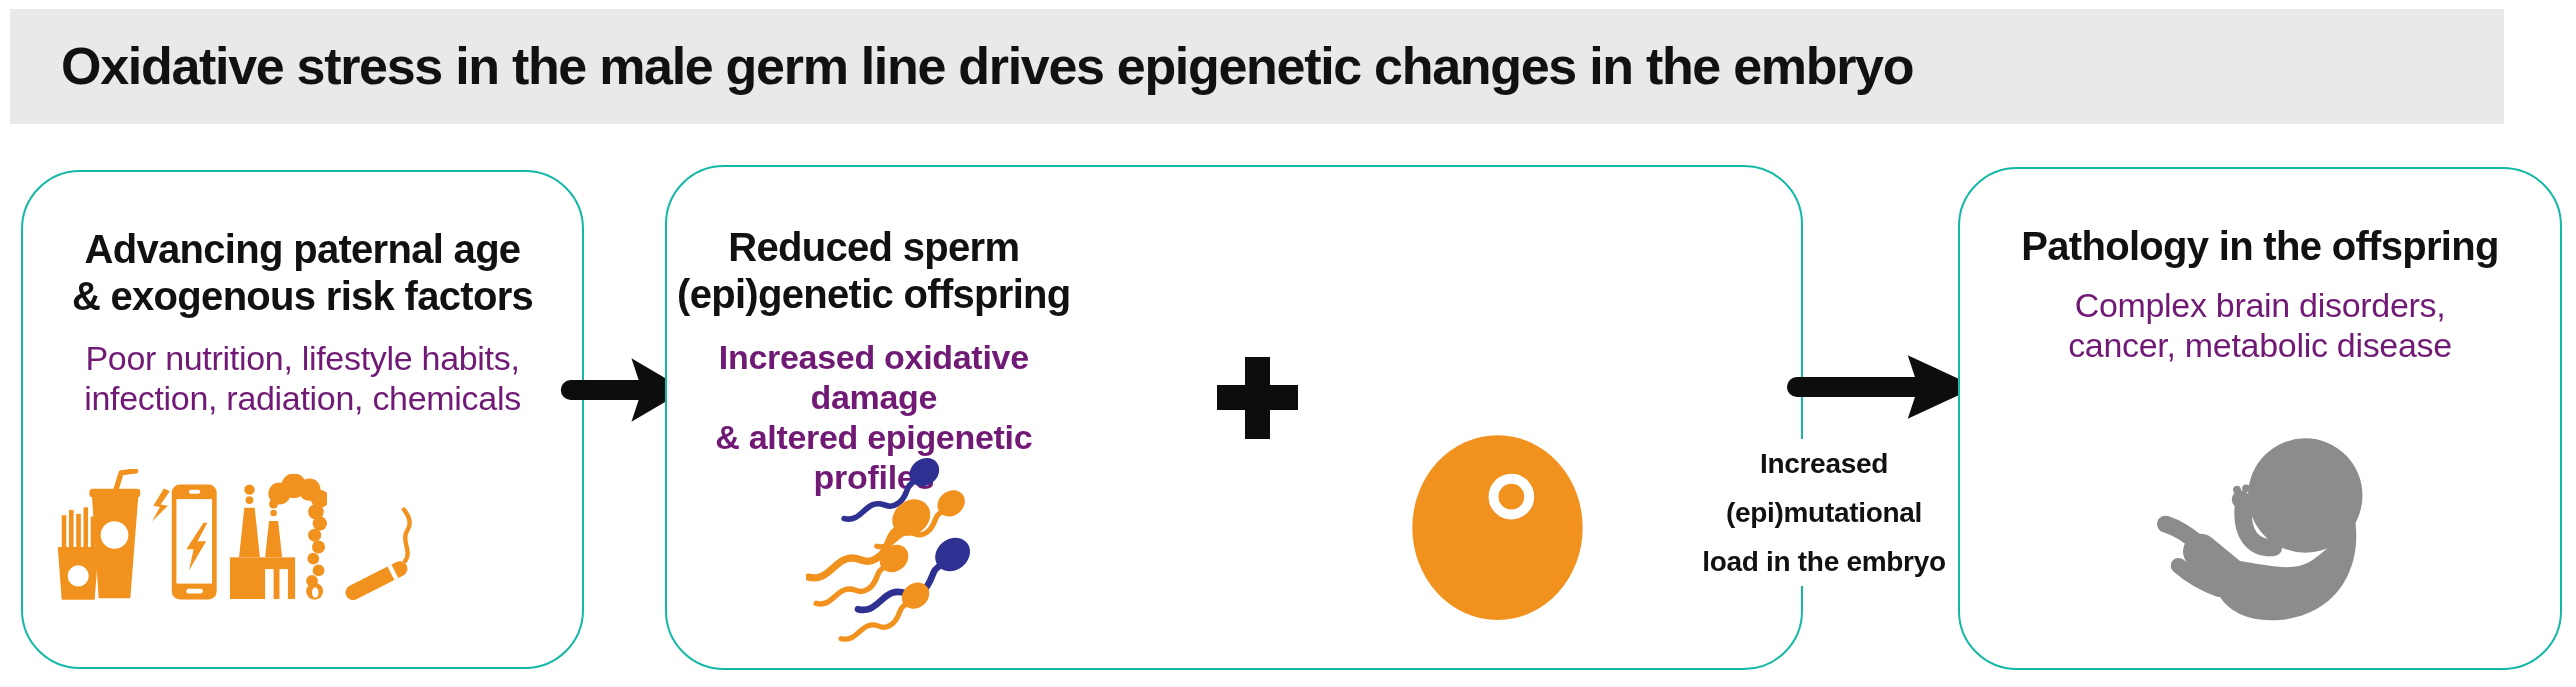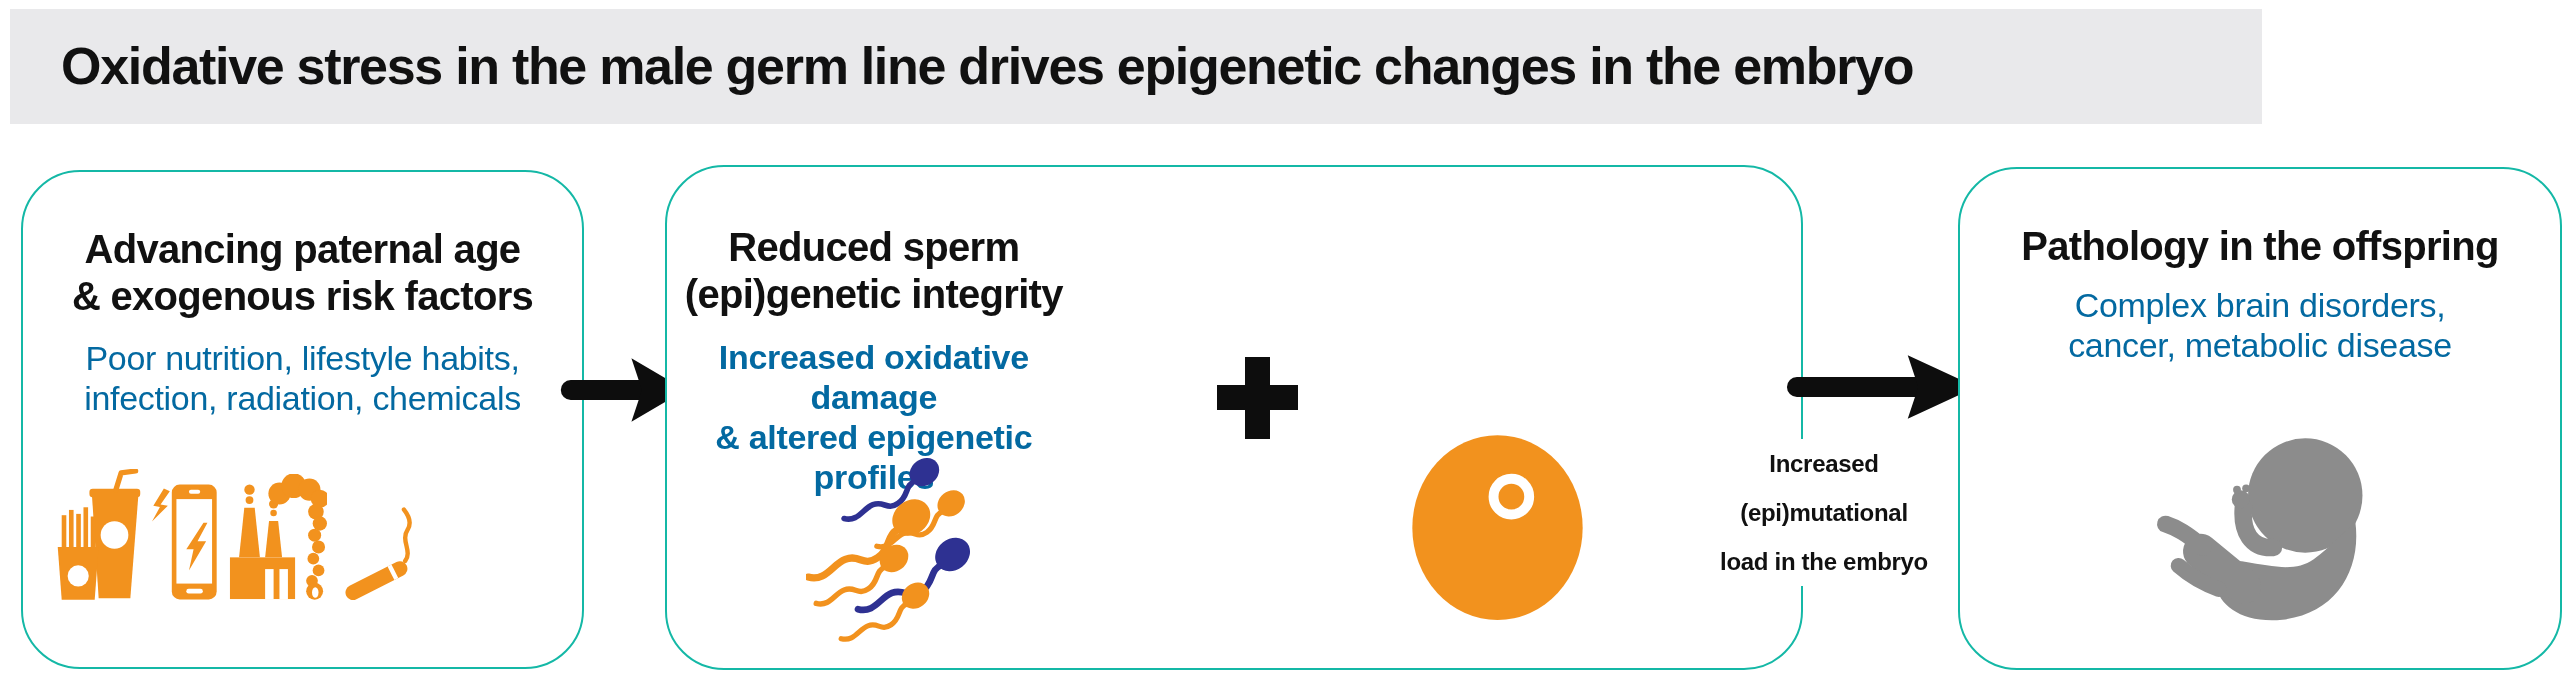--- a/index.html
+++ b/index.html
@@ -2,21 +2,21 @@
 <html style="font-size:10.6px"><head>
 <meta charset="utf-8">
 <style>
   html,body{margin:0;padding:0;background:#fff;}
   #canvas{
     position:relative;width:2576px;height:687px;background:#fff;overflow:hidden;
     font-family:"Liberation Sans",sans-serif;color:#111;
   }
   
   #banner{
-    position:absolute;left:10px;top:8.6px;width:2252px;height:115px;
+    position:absolute;left:10px;top:8.6px;width:2494px;height:115px;
     background:#E9E9EB;display:flex;align-items:center;
   }
   #banner .title{
     padding-left:51px;font-size:52px;font-weight:bold;letter-spacing:-1.3px;color:#111;
     white-space:nowrap;
   }
   
   .panel{
     position:absolute;border:2px solid #14b8a6;border-radius:59px;background:#fff;box-sizing:border-box;
   }
@@ -24,21 +24,21 @@
   #panel-germ{left:665px;top:165px;width:1138px;height:505px;}
   #panel-offspring{left:1958px;top:167px;width:604px;height:503px;padding-left:32px;}
 
   .box-heading{
     position:absolute;left:0;width:100%;text-align:center;
     font-size:40px;font-weight:bold;line-height:47px;letter-spacing:-0.7px;color:#111;
     white-space:pre-line;
   }
   .box-body{
     position:absolute;left:0;width:100%;text-align:center;
-    font-size:34px;line-height:40px;letter-spacing:-0.3px;color:#0369a1;
+    font-size:34px;line-height:40px;letter-spacing:-0.3px;color:#701a75;
     white-space:pre-line;
   }
   #panel-risk .box-heading{top:54px;}
   #panel-risk .box-body{top:166px;}
 
   .col{position:absolute;top:0;height:100%;}
   #col-sperm{left:5.3px;width:403px;}
   #col-maternal{left:634px;width:410px;}
   .col .box-heading{top:57px;}
   .col .box-body{top:170px;font-weight:bold;}
@@ -58,21 +58,21 @@
   
   #plus{position:absolute;left:550px;top:190px;width:81px;height:82px;}
   #plus .v{position:absolute;left:28px;top:0;width:25px;height:82px;background:#0d0d0d;}
   #plus .h{position:absolute;left:0;top:28px;width:81px;height:25px;background:#0d0d0d;}
 
   
   #arrow1{position:absolute;left:560px;top:357px;}
   #arrow2{position:absolute;left:1786px;top:354px;}
   #arrow2-label{
     position:absolute;left:1652px;top:439px;width:344px;background:#fff;
-    text-align:center;font-size:24px;font-weight:bold;line-height:49px;letter-spacing:-0.3px;
+    text-align:center;font-size:28px;font-weight:bold;line-height:49px;letter-spacing:-0.3px;
     color:#111;white-space:pre-line;
   }
 </style>
 </head>
 <body>
 
 <div id="canvas">
 
   <div id="banner">
     <div class="title">Oxidative stress in the male germ line drives epigenetic changes in the embryo</div>
@@ -151,21 +151,21 @@
   </div>
 
   <svg id="arrow1" width="127" height="66" viewBox="0 0 192 100">
     <line x1="16" y1="50" x2="120" y2="50" stroke="#0d0d0d" stroke-width="30" stroke-linecap="round"></line>
     <polygon points="108,2 190,50 108,98 124,50" fill="#0d0d0d"></polygon>
   </svg>
 
   <div id="panel-germ" class="panel">
     <div id="col-sperm" class="col">
       <div class="box-heading">Reduced sperm
-(epi)genetic integrity</div>
+(epi)genetic offspring</div>
       <div class="box-body">Increased oxidative damage
 &amp; altered epigenetic profiles</div>
     </div>
 
     <div id="plus">
       <div class="v"></div>
         <div class="h"></div>
     </div>
 
 

